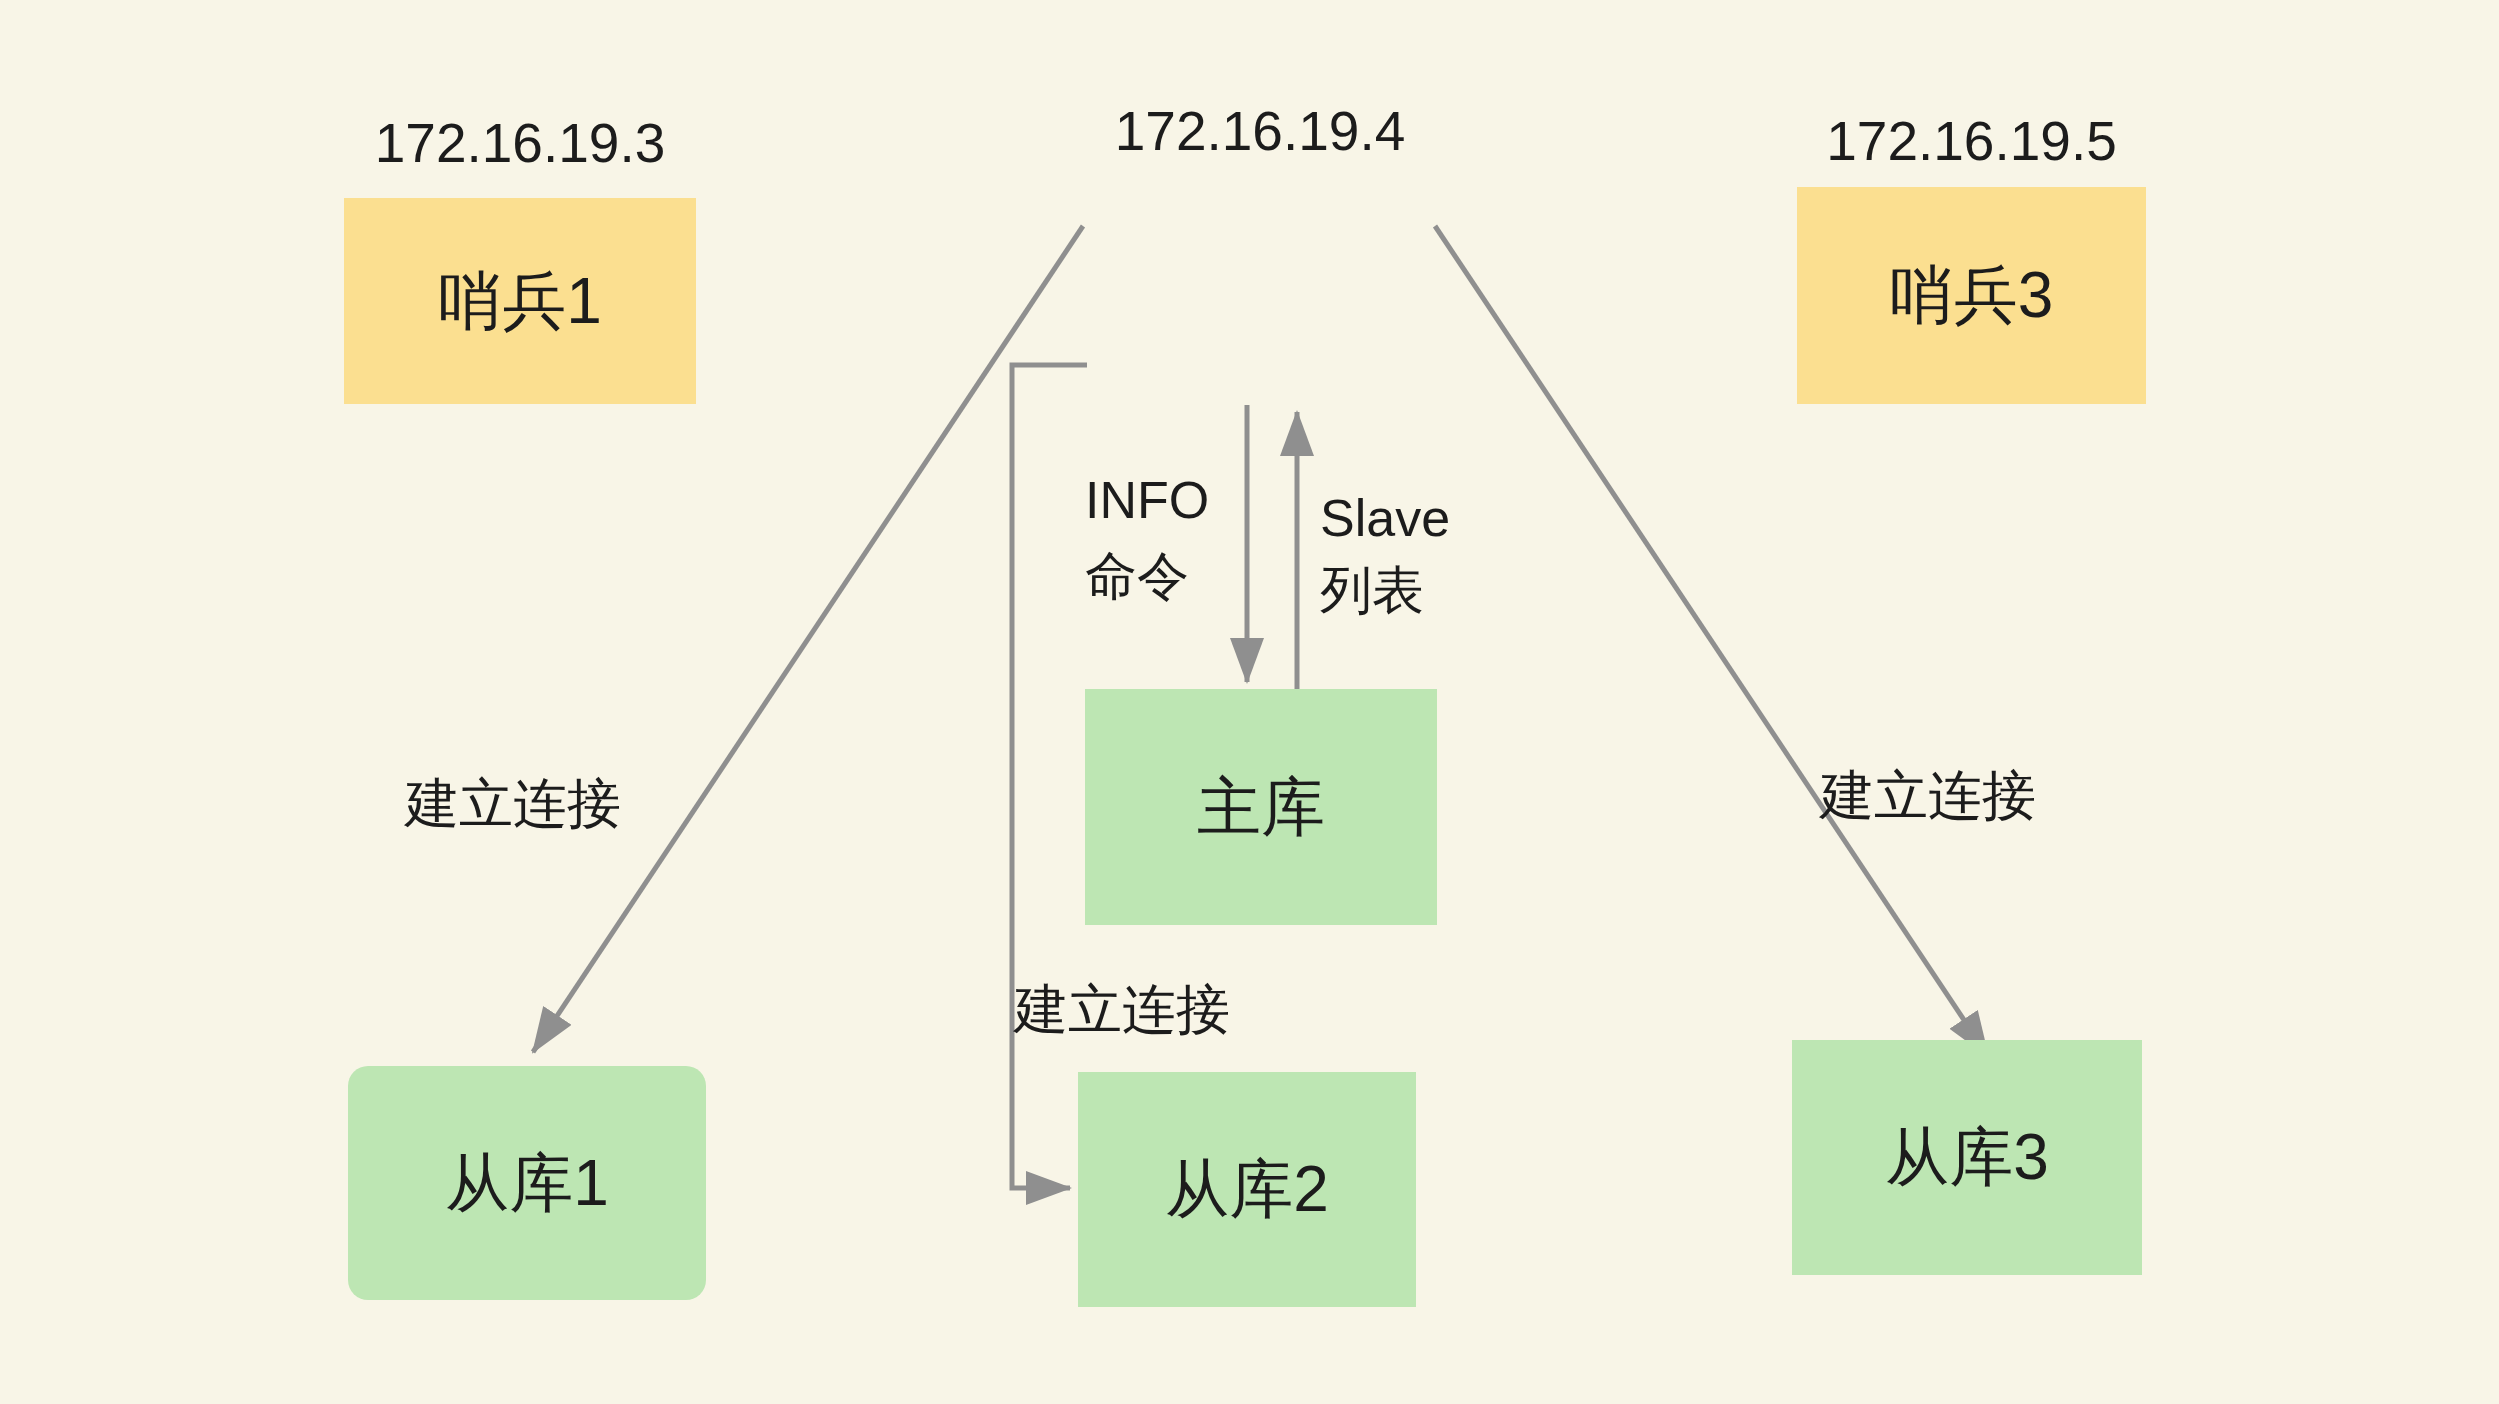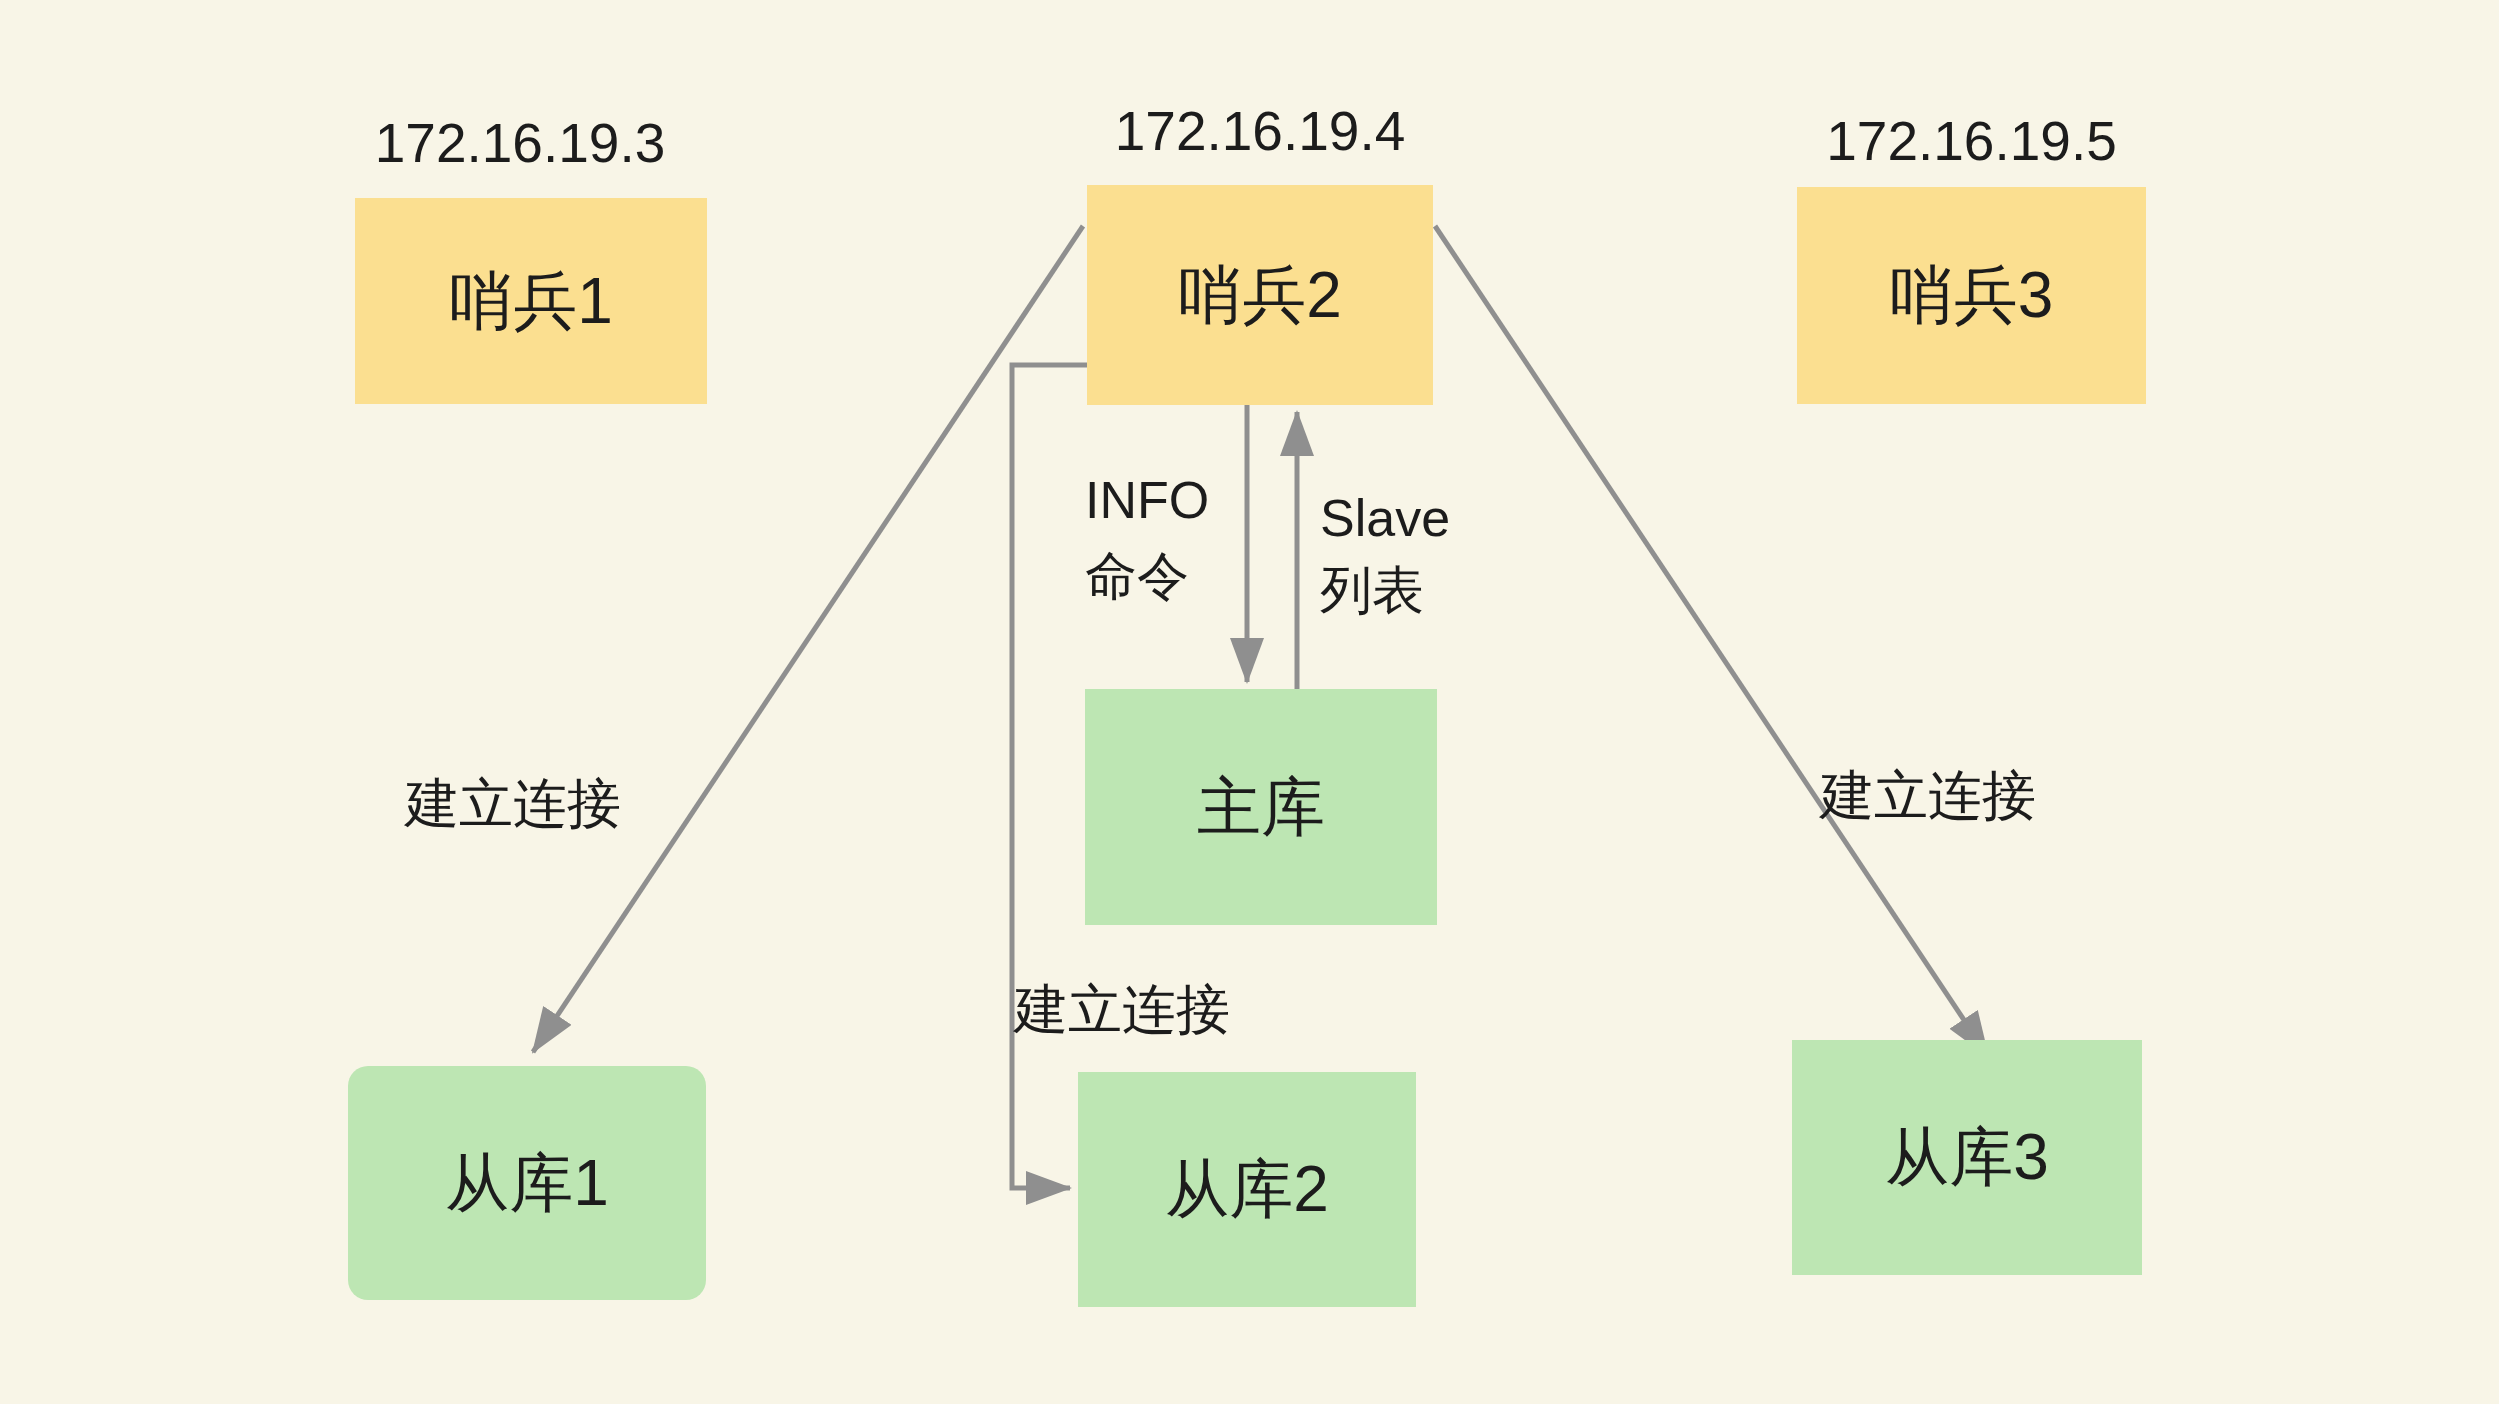--- a/index.html
+++ b/index.html
@@ -31,21 +31,21 @@
   .ip-label{
     position:absolute;height:62px;
     display:flex;align-items:center;justify-content:center;
     font-size:55px;color:var(--text);
   }
   .edge-label{
     position:absolute;font-size:54px;color:var(--text);white-space:nowrap;
   }
   .edge-label.two-line{font-size:52px;line-height:76px;}
   
-  #sentinel1{left:344px;top:198px;width:352px;height:206px;margin-left:11px;}
+  #sentinel1{left:344px;top:198px;width:352px;height:206px;}
   #sentinel2{left:1087px;top:185px;width:346px;height:220px;}
   #sentinel3{left:1797px;top:187px;width:349px;height:217px;}
   #master  {left:1085px;top:689px;width:352px;height:236px;}
   #replica1{left:348px;top:1066px;width:358px;height:234px;border-radius:20px;}
   #replica2{left:1078px;top:1065px;width:338px;height:235px;margin-top:7px;}
   #replica3{left:1792px;top:1040px;width:350px;height:235px;}
   #ip1{left:344px;top:112px;width:352px;}
   #ip2{left:1087px;top:100px;width:346px;}
   #ip3{left:1797px;top:110px;width:349px;}
   #label-connect-left {left:393px;top:768px;width:240px;text-align:center;}
@@ -72,23 +72,20 @@
     <path class="edge" d="M1087,365 L1012,365 L1012,1188 L1070,1188" marker-end="url(#arw)"></path>
   </svg>
 
   <div class="ip-label" id="ip1">172.16.19.3</div>
   <div class="ip-label" id="ip2">172.16.19.4</div>
   <div class="ip-label" id="ip3">172.16.19.5</div>
 
   <div class="node sentinel" id="sentinel1">
     <span>哨兵1</span>
   </div>
-  <div class="node sentinel" id="sentinel2">
-    <span>哨兵2</span>
-  </div>
   <div class="node sentinel" id="sentinel3">
     <span>哨兵3</span>
   </div>
 
   <div class="node db" id="master">
     <span>主库</span>
   </div>
   <div class="node db" id="replica1">
     <span>从库1</span>
   </div>

